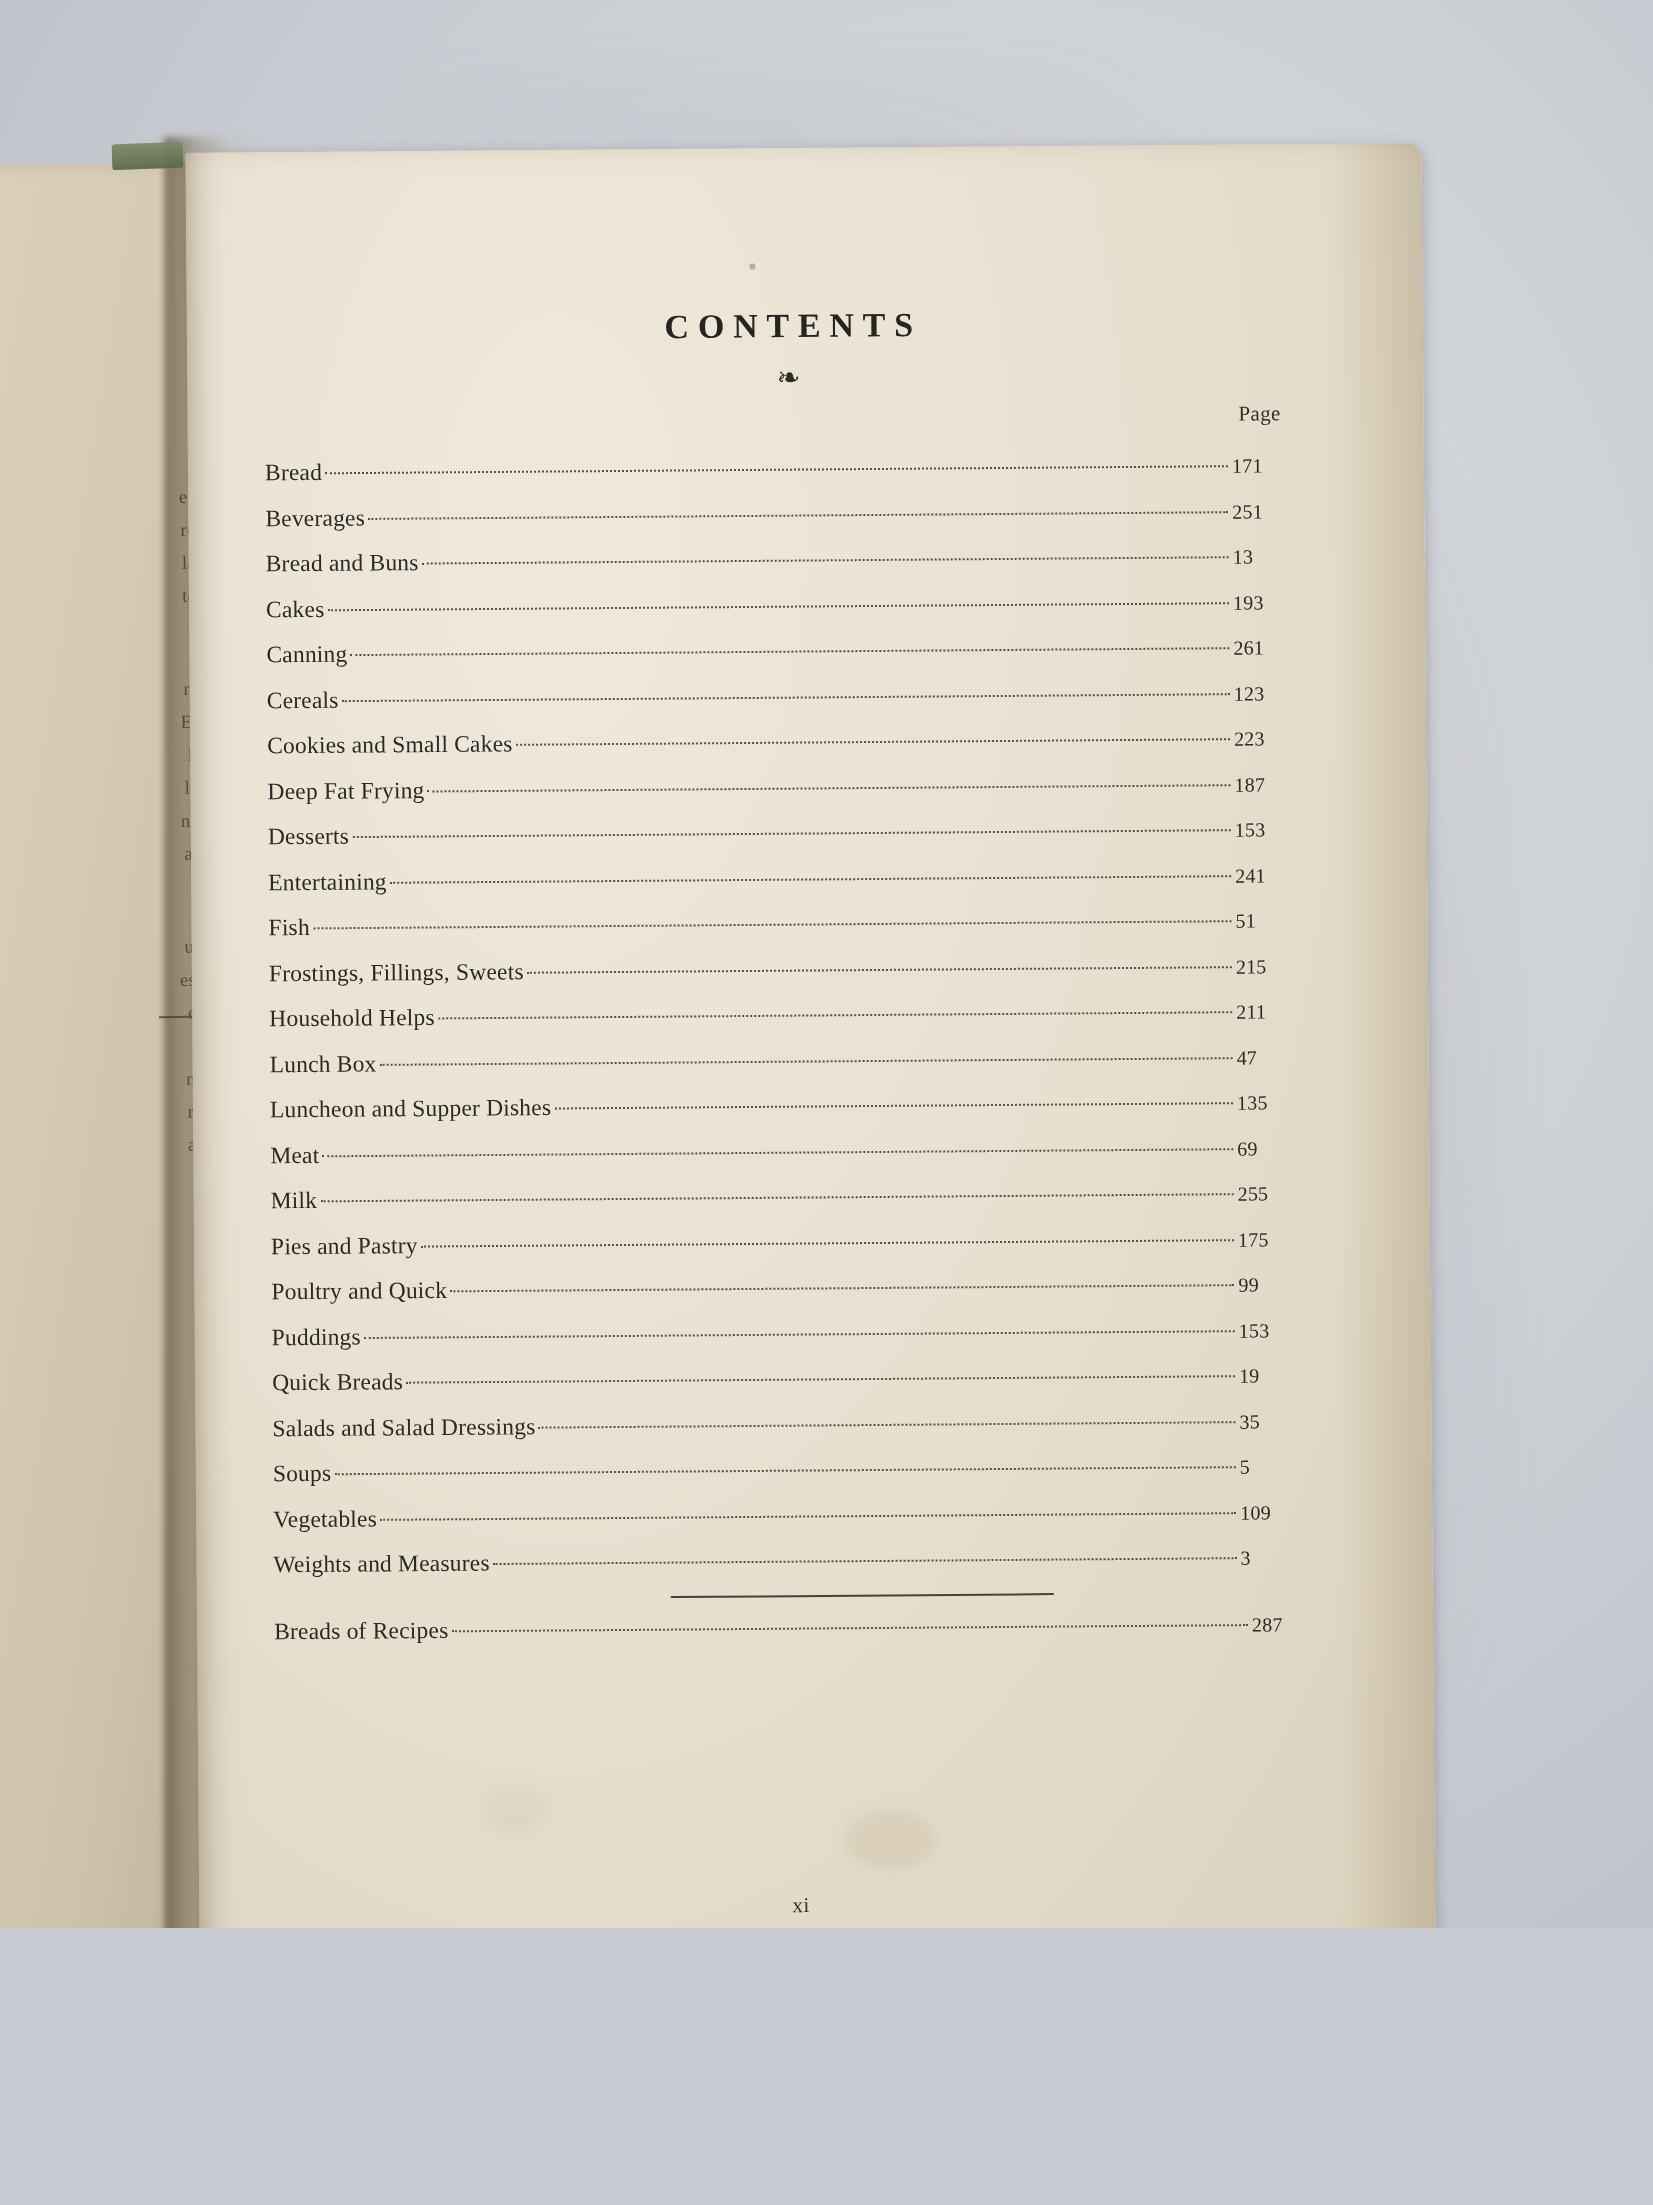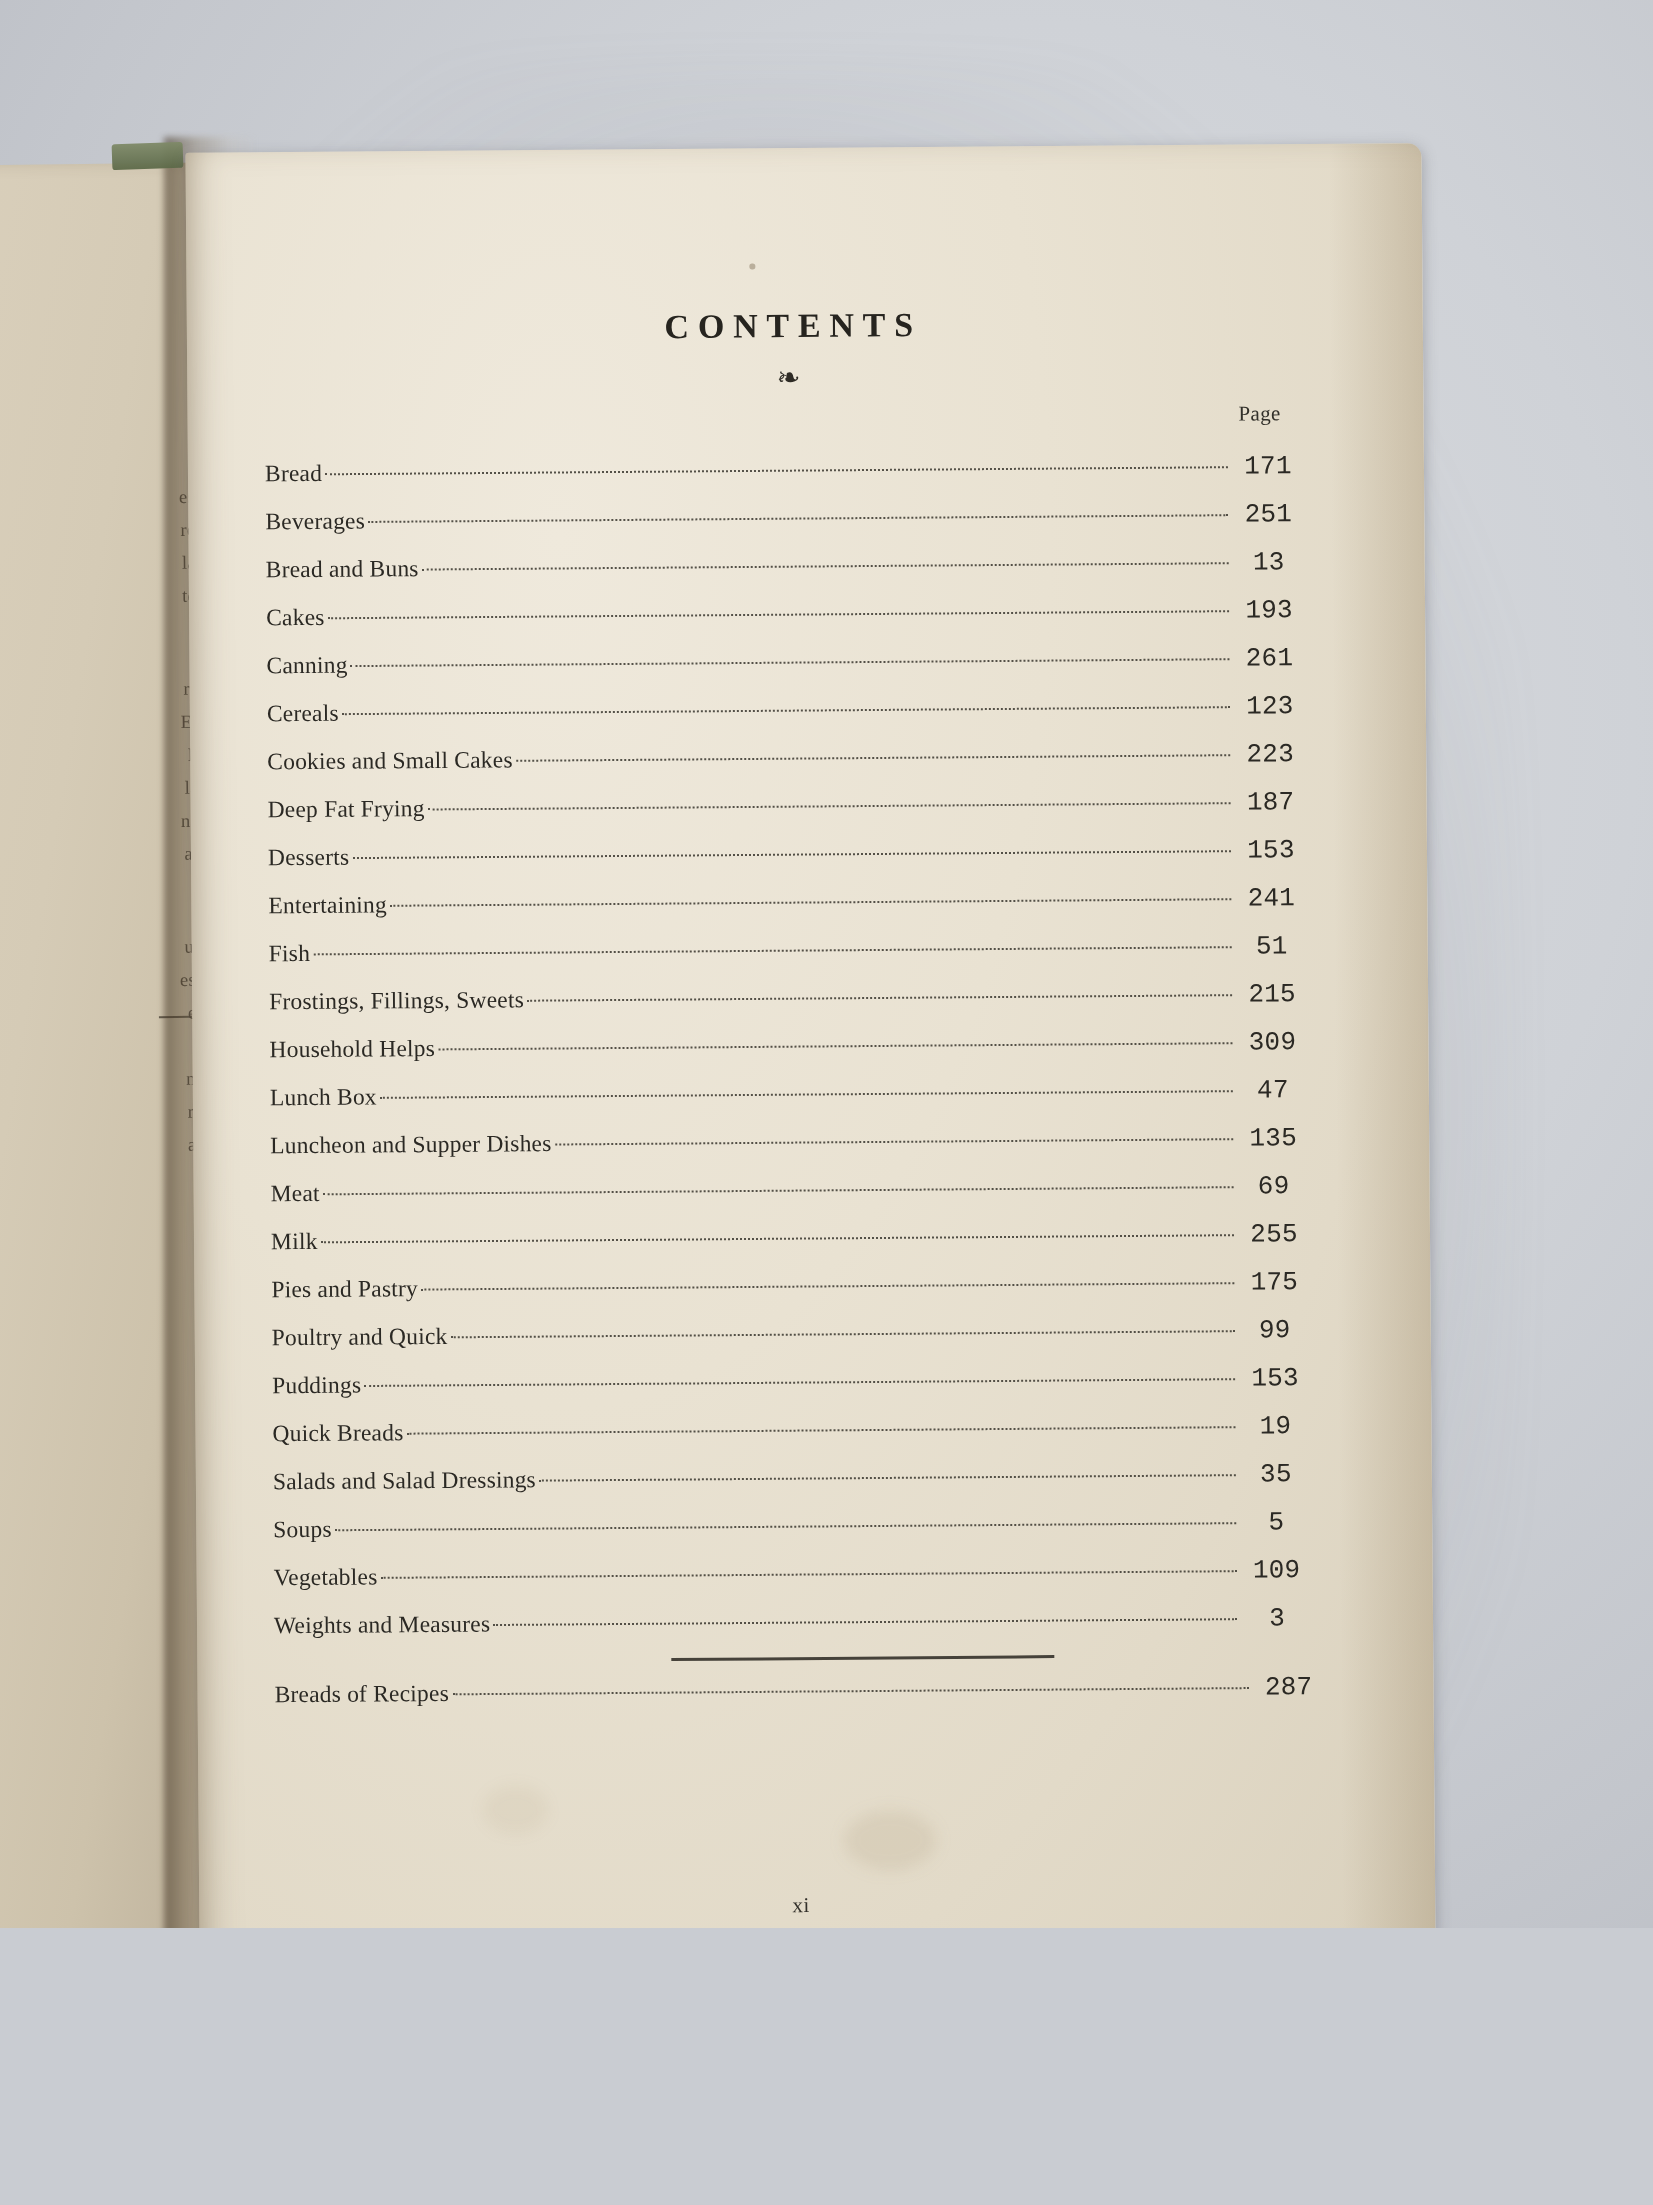--- a/index.html
+++ b/index.html
@@ -185,24 +185,23 @@
   .leader {
     flex: 1 1 auto;
     margin: 0 4.4px 0 3.3px;
     border-bottom: 2.2px dotted #3a372f;
     transform: translateY(-5.5px);
     opacity: .85;
     min-width: 22px;
   }
   .toc-page {
     width: 72px;
-    text-align: center;
-    font-size: 26px;
+    text-align: left;
+    font-size: 20px;
     color: #2b2924;
-    font-family: Liberation Mono, monospace;
   }
 
   .rule-wrap {
     display: flex;
     justify-content: center;
     margin-top: 1.1px;
     margin-bottom: 18.6px;
   }
   .short-rule {
     width: 383px;
@@ -333,21 +332,21 @@
             <span class="toc-page">51</span>
           </div>
           <div class="toc-row">
             <span class="toc-entry">Frostings, Fillings,  Sweets</span>
             <span class="leader"></span>
             <span class="toc-page">215</span>
           </div>
           <div class="toc-row">
             <span class="toc-entry">Household Helps</span>
             <span class="leader"></span>
-            <span class="toc-page">309</span>
+            <span class="toc-page">211</span>
           </div>
           <div class="toc-row">
             <span class="toc-entry">Lunch Box</span>
             <span class="leader"></span>
             <span class="toc-page">47</span>
           </div>
           <div class="toc-row">
             <span class="toc-entry">Luncheon and Supper Dishes</span>
             <span class="leader"></span>
             <span class="toc-page">135</span>

